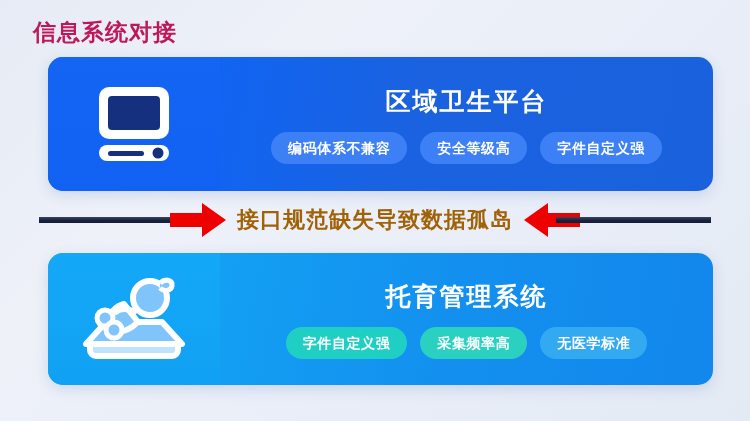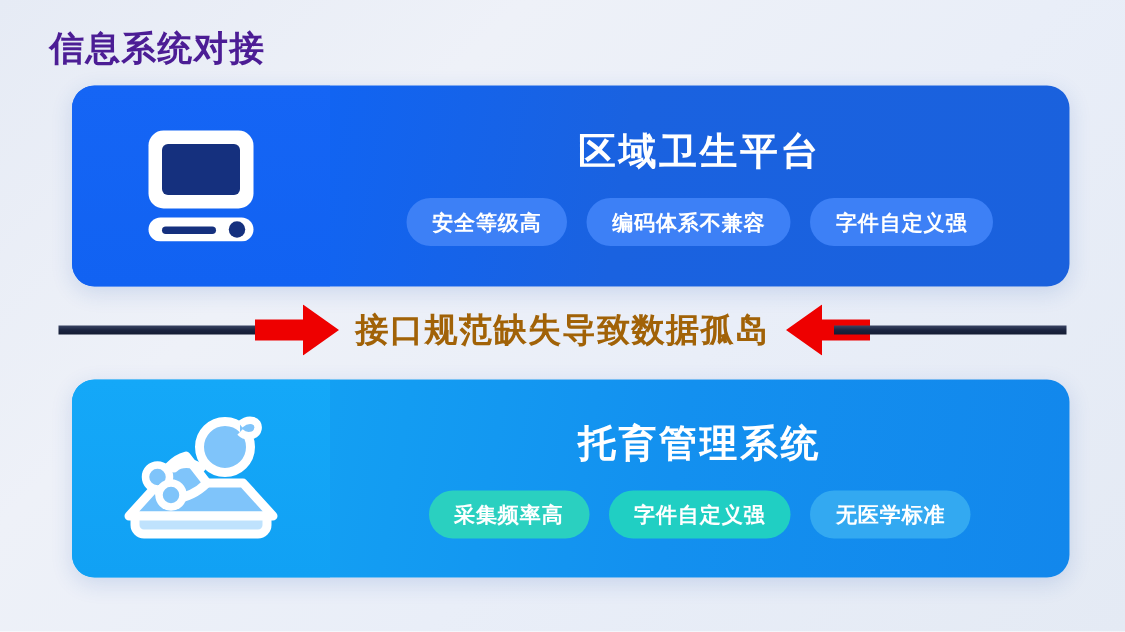--- a/index.html
+++ b/index.html
@@ -16,21 +16,21 @@
     position: relative;
   }
 
   
   .page-title {
     position: absolute;
     left: 33px;
     top: 17px;
     font-size: 23px;
     font-weight: 700;
-    color: #4c1d95;
+    color: #be185d;
     letter-spacing: 1px;
     line-height: 30px;
     white-space: nowrap;
   }
 
   
   .card {
     position: absolute;
     left: 48px;
     width: 665px;
@@ -174,22 +174,22 @@
         <rect x="8" y="62" width="70" height="16" rx="8" fill="#ffffff"></rect>
         <rect x="17" y="68" width="36" height="5" rx="2.5" fill="#15307e"></rect>
         <circle cx="67" cy="70" r="5.5" fill="#15307e"></circle>
       </svg>
     </span>
   </div>
 
   <div class="card-body">
     <div class="card-title">区域卫生平台</div>
     <div class="tag-row">
+      <div class="tag tone-blue-soft">编码体系不兼容</div>
       <div class="tag tone-blue-soft">安全等级高</div>
-      <div class="tag tone-blue-soft">编码体系不兼容</div>
       <div class="tag tone-blue-soft">字件自定义强</div>
     </div>
   </div>
 </div>
 
 <div class="connector">
 
   <div class="rule rule-left"></div>
 
   <span class="arrow arrow-left-side">
@@ -228,18 +228,18 @@
 
         <circle cx="27" cy="44" r="8" fill="#7fc4fa" stroke="#ffffff" stroke-width="5"></circle>
         <circle cx="36" cy="56" r="8" fill="#7fc4fa" stroke="#ffffff" stroke-width="5"></circle>
       </svg>
     </span>
   </div>
 
   <div class="card-body">
     <div class="card-title">托育管理系统</div>
     <div class="tag-row">
+      <div class="tag tone-teal">字件自定义强</div>
       <div class="tag tone-teal-2">采集频率高</div>
-      <div class="tag tone-teal">字件自定义强</div>
       <div class="tag tone-sky">无医学标准</div>
     </div>
   </div>
 </div>
 
 </body></html>

